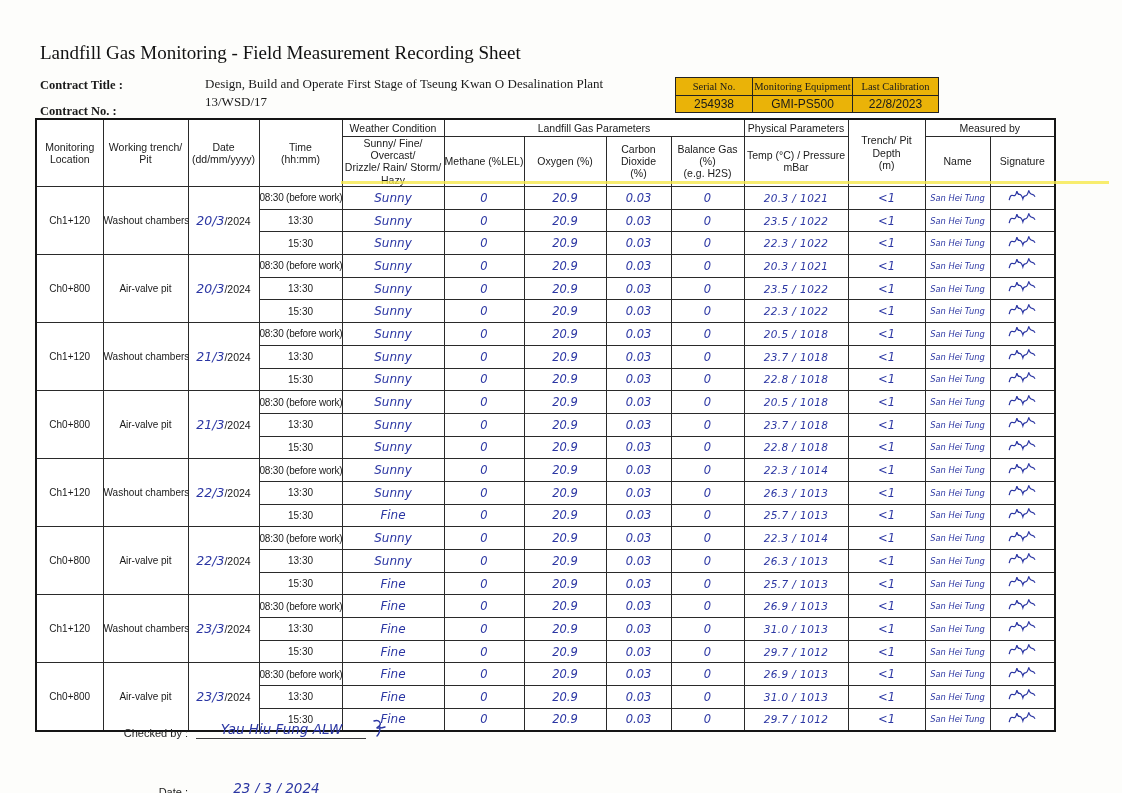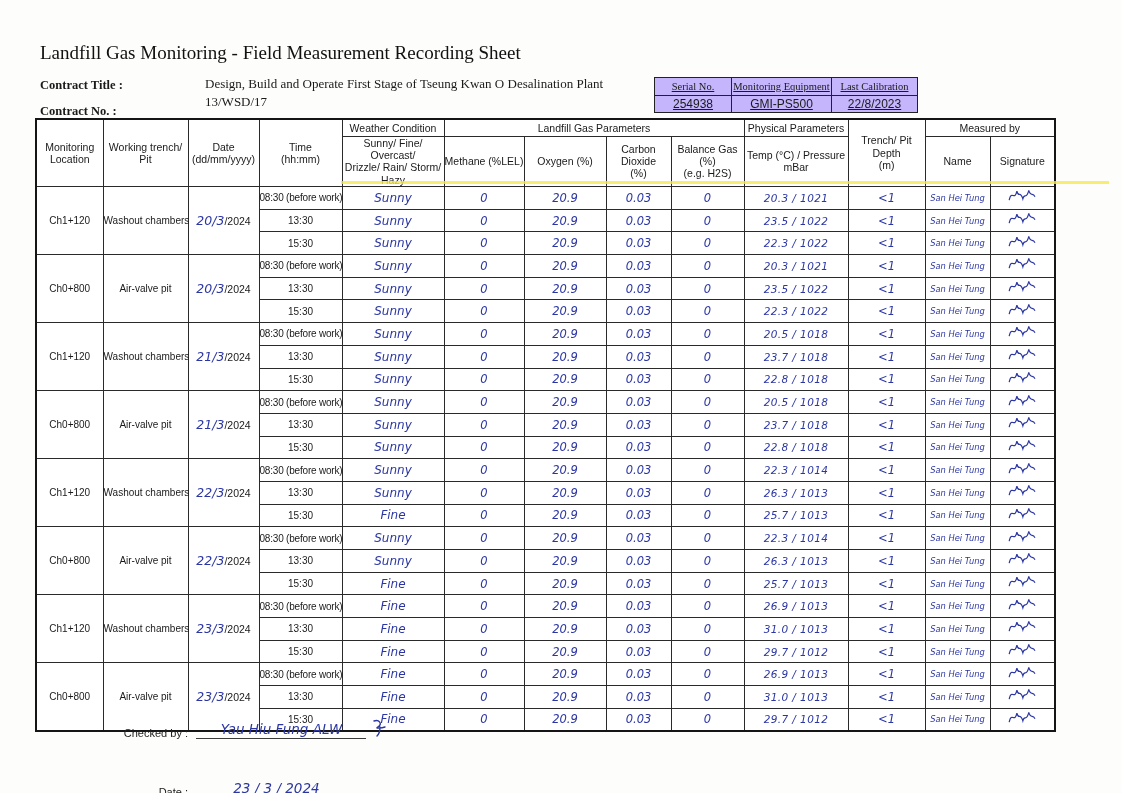--- a/index.html
+++ b/index.html
@@ -25,22 +25,22 @@
   }
   .contract-value {
     position: absolute; left: 205px;
     font-family: "Liberation Serif", serif;
     font-size: 13px;
   }
 
   table { border-collapse: collapse; table-layout: fixed; }
 
   .equip-table {
-    position: absolute; left: 654px; top: 77px;
-    width: 263px; background: #c4b5fd; text-decoration: underline;
+    position: absolute; left: 675px; top: 77px;
+    width: 263px; background: #eab308;
   }
   .equip-table th, .equip-table td {
     border: 1px solid #222; text-align: center; overflow: hidden;
   }
   .equip-table th {
     font-family: "Liberation Serif", serif;
     font-weight: normal; font-size: 10.5px; height: 18px;
   }
   .equip-table td { font-size: 12px; height: 17px; }
 

